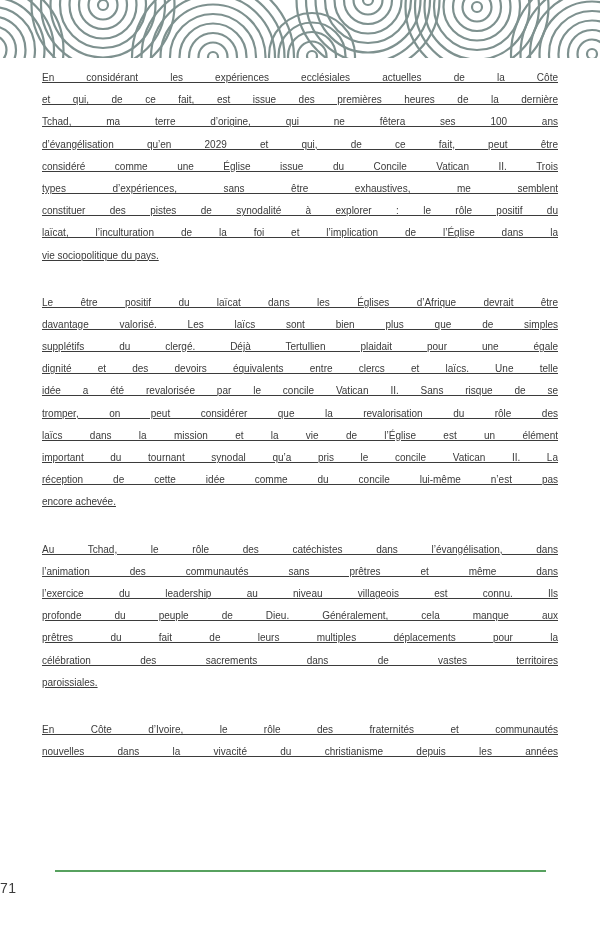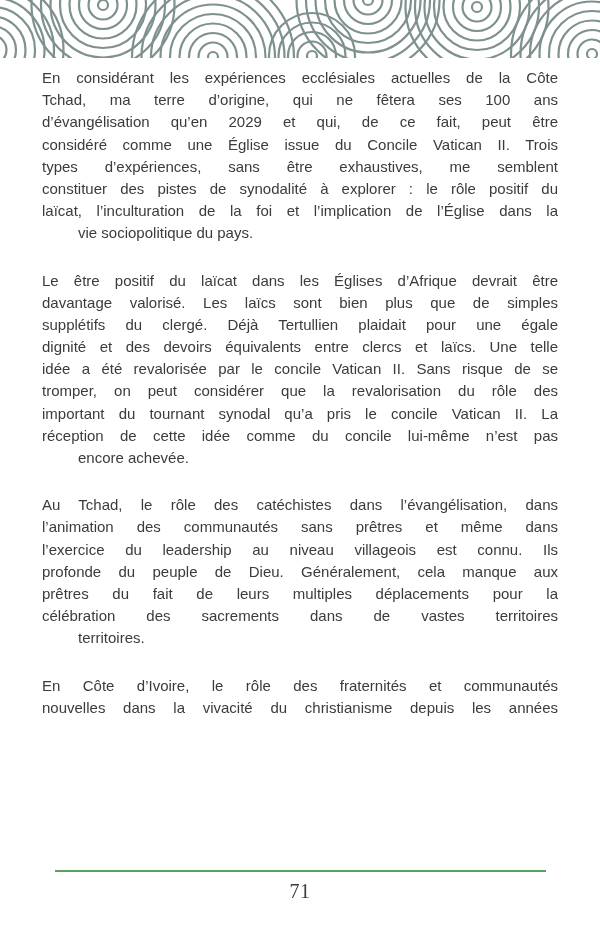--- a/index.html
+++ b/index.html
@@ -16,52 +16,50 @@
     top: 0; left: 0;
     width: 600px; height: 58px;
   }
   .header-band svg { display: block; }
   .body-text {
     position: absolute;
     top: 58px;
     left: 42px;
     width: 516px;
     padding-top: 9px;
-    font-size: 15px;
+    font-size: 10px;
     line-height: 22.2px;
     font-weight: 400;
+    text-decoration: underline;
   }
   .para { margin: 0 0 25px 0; }
   .line {
     text-align: justify;
     text-align-last: justify;
     text-justify: inter-word;
     height: 22.2px;
     white-space: normal;
   }
   .line-last {
     text-align-last: left;
-    margin-left: 36px;
   }
   .footer-divider {
     position: absolute;
     top: 870px;
     left: 55px;
     width: 491px;
     height: 2px;
   }
   .page-number {
     position: absolute;
     top: 880px;
     left: 0;
     width: 600px;
-    text-align: center;
-    font-size: 20px;
+    font-size: 14px;
     letter-spacing: 0.5px;
-    font-family: Liberation Serif, serif;
   }
 </style>
 </head>
 <body>
 
 <div class="header-band">
   <svg width="600" height="58" viewBox="0 0 600 58" xmlns="http://www.w3.org/2000/svg">
       <circle cx="-8" cy="50" r="5" fill="none" stroke="#7E918F" stroke-width="2.2"></circle>
       <circle cx="-8" cy="50" r="14.5" fill="none" stroke="#7E918F" stroke-width="2.2"></circle>
       <circle cx="-8" cy="50" r="24" fill="none" stroke="#7E918F" stroke-width="2.2"></circle>
@@ -116,47 +114,49 @@
       <circle cx="592" cy="54" r="52.5" fill="none" stroke="#7E918F" stroke-width="2.2"></circle>
       <circle cx="592" cy="54" r="62" fill="none" stroke="#7E918F" stroke-width="2.2"></circle>
       <circle cx="592" cy="54" r="71.5" fill="none" stroke="#7E918F" stroke-width="2.2"></circle>
       <circle cx="592" cy="54" r="81" fill="none" stroke="#7E918F" stroke-width="2.2"></circle>
     </svg>
 </div>
 
 <main class="body-text" style="color: rgb(59, 59, 59);">
     <div class="para">
       <div class="line">En considérant les expériences ecclésiales actuelles de la Côte</div>
+      <div class="line">et qui, de ce fait, est issue des premières heures de la dernière</div>
       <div class="line">Tchad, ma terre d’origine, qui ne fêtera ses 100 ans</div>
       <div class="line">d’évangélisation qu’en 2029 et qui, de ce fait, peut être</div>
       <div class="line">considéré comme une Église issue du Concile Vatican II. Trois</div>
       <div class="line">types d’expériences, sans être exhaustives, me semblent</div>
       <div class="line">constituer des pistes de synodalité à explorer : le rôle positif du</div>
       <div class="line">laïcat, l’inculturation de la foi et l’implication de l’Église dans la</div>
       <div class="line line-last">vie sociopolitique du pays.</div>
     </div>
     <div class="para">
       <div class="line">Le être positif du laïcat dans les Églises d’Afrique devrait être</div>
       <div class="line">davantage valorisé. Les laïcs sont bien plus que de simples</div>
       <div class="line">supplétifs du clergé. Déjà Tertullien plaidait pour une égale</div>
       <div class="line">dignité et des devoirs équivalents entre clercs et laïcs. Une telle</div>
       <div class="line">idée a été revalorisée par le concile Vatican II. Sans risque de se</div>
       <div class="line">tromper, on peut considérer que la revalorisation du rôle des</div>
+      <div class="line">laïcs dans la mission et la vie de l’Église est un élément</div>
       <div class="line">important du tournant synodal qu’a pris le concile Vatican II. La</div>
       <div class="line">réception de cette idée comme du concile lui-même n’est pas</div>
       <div class="line line-last">encore achevée.</div>
     </div>
     <div class="para">
       <div class="line">Au Tchad, le rôle des catéchistes dans l’évangélisation, dans</div>
       <div class="line">l’animation des communautés sans prêtres et même dans</div>
       <div class="line">l’exercice du leadership au niveau villageois est connu. Ils</div>
       <div class="line">profonde du peuple de Dieu. Généralement, cela manque aux</div>
       <div class="line">prêtres du fait de leurs multiples déplacements pour la</div>
       <div class="line">célébration des sacrements dans de vastes territoires</div>
-      <div class="line line-last">territoires.</div>
+      <div class="line line-last">paroissiales.</div>
     </div>
     <div class="para">
       <div class="line">En Côte d’Ivoire, le rôle des fraternités et communautés</div>
       <div class="line">nouvelles dans la vivacité du christianisme depuis les années</div>
     </div>
   </main>
 
 <div class="footer-divider" style="background: rgb(87, 161, 95);"></div>
 
 <div class="page-number" style="color: rgb(59, 59, 59);">71</div>

